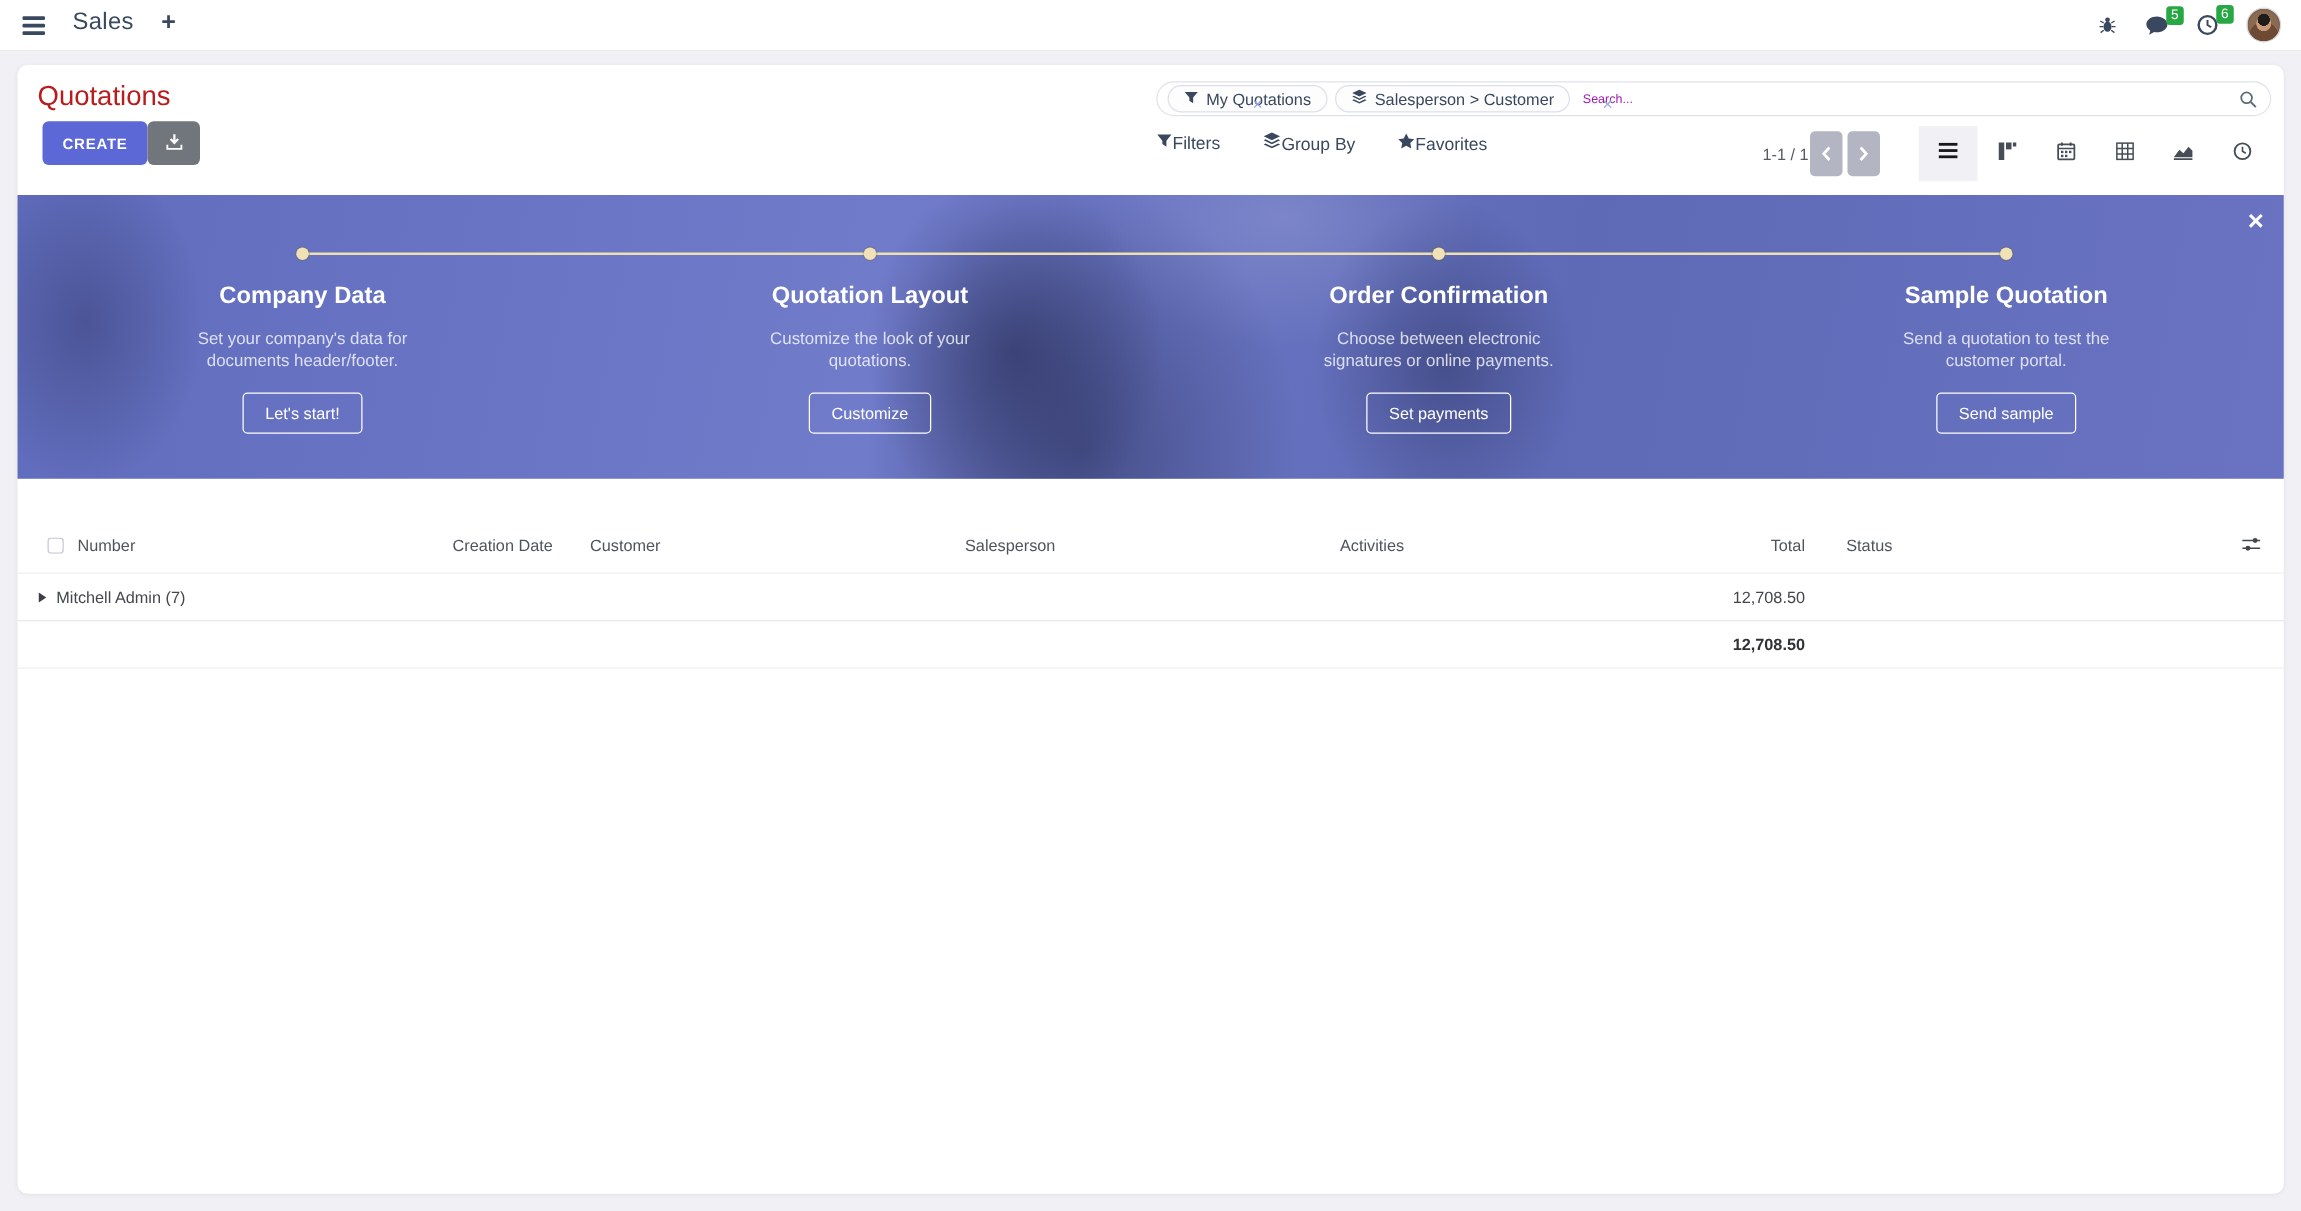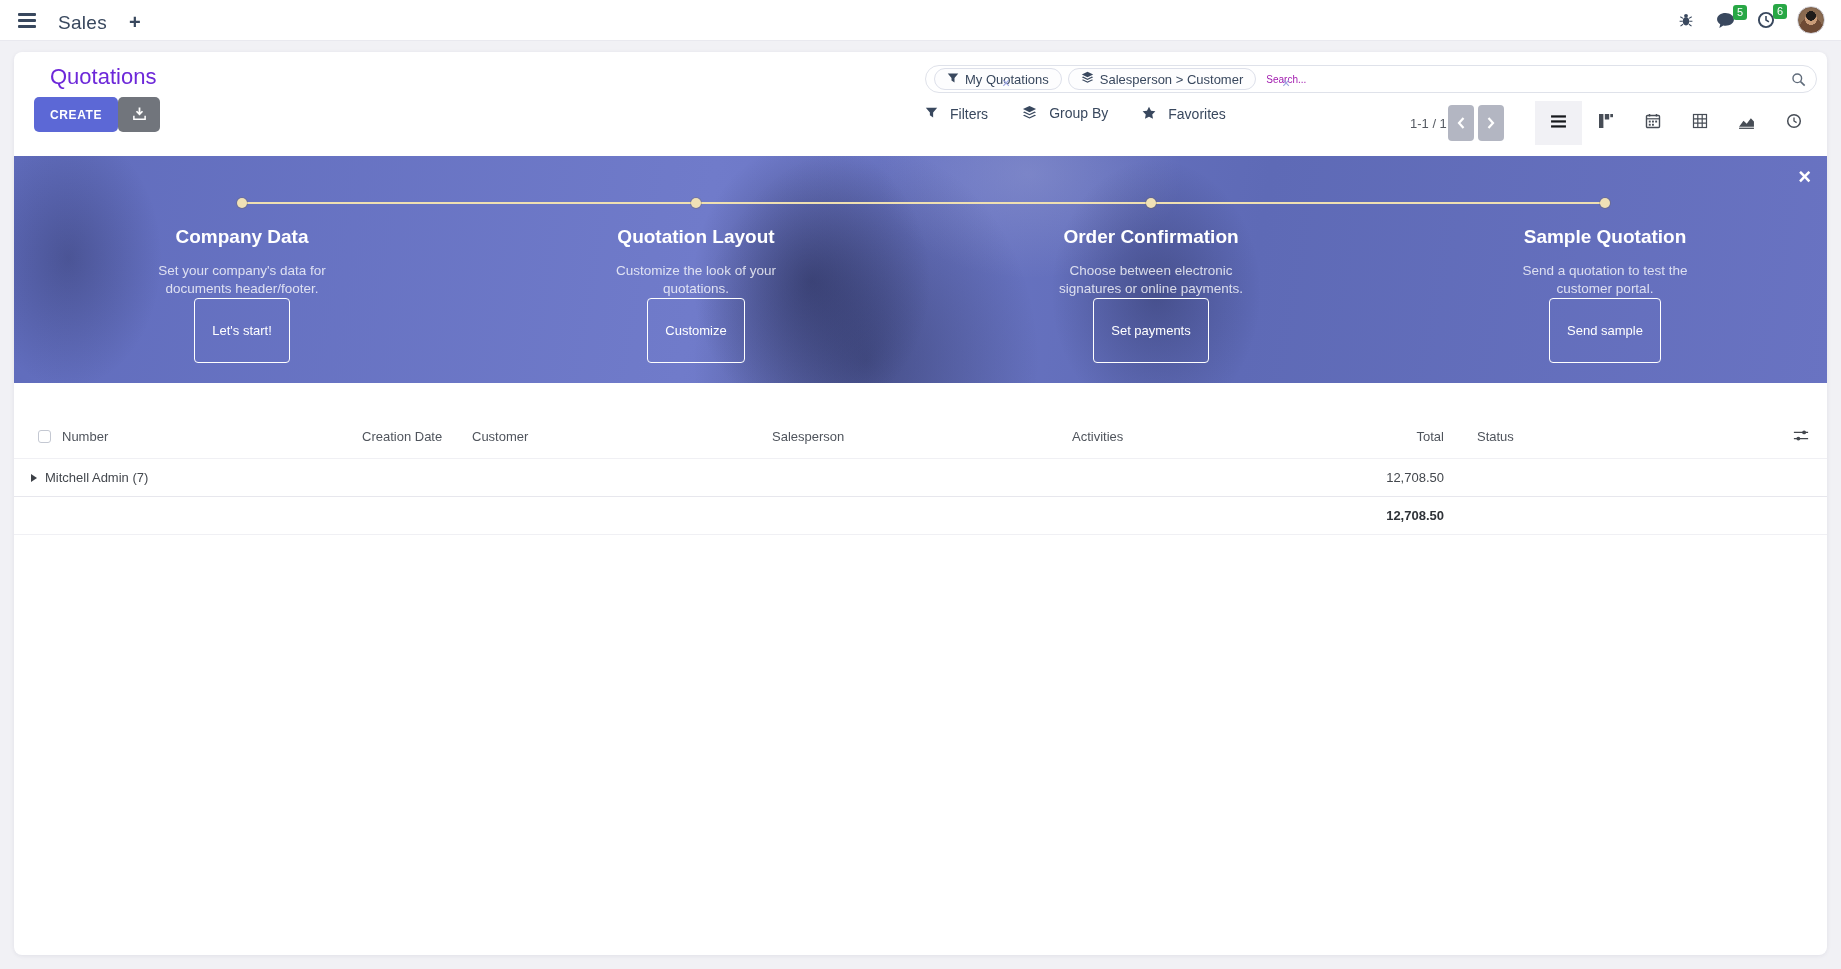--- a/index.html
+++ b/index.html
@@ -10,21 +10,21 @@
     position:relative;
     overflow:hidden;
     color:#4b5158;
   }
   
   .navbar {
     position:absolute; top:0; left:0; right:0; height:41px;
     background:#ffffff; border-bottom:1px solid #e9e9ef;
     display:flex; align-items:center; padding:0 10px;
   }
-  .nav-left { display:flex; align-items:flex-end; gap:14px; }
+  .nav-left { display:flex; align-items:flex-start; gap:14px; }
   .hamburger { display:flex; flex-direction:column; gap:3px; padding:6px 8px; cursor:pointer; }
   .hamburger span { width:18px; height:3px; background:#39485e; border-radius:1px; }
   .app-name { font-size:19px; color:#39485e; letter-spacing:.3px; }
   .plus-btn { font-size:20px; font-weight:bold; color:#39485e; padding:0 8px; cursor:pointer; }
   .nav-right { margin-left:auto; display:flex; align-items:center; gap:22px; padding-right:6px; }
   .nav-icon { position:relative; color:#39485e; display:flex; align-items:center; }
   .badge {
     position:absolute; top:-7px; right:-12px;
     background:#28a745; color:#fff; font-size:11px; line-height:1;
     padding:2px 4px; border-radius:3px; min-width:14px; text-align:center;
@@ -37,21 +37,21 @@
       radial-gradient(circle at 50% 85%, #6e4a35 0 45%, transparent 46%),
       radial-gradient(circle at 50% 50%, #8a6a50 0 60%, #4a423c 100%);
     border:1px solid #d8d8e0; cursor:pointer;
   }
   
   .panel {
     position:absolute; left:14px; right:14px; top:52px; bottom:14px;
     background:#ffffff; border-radius:8px;
     box-shadow:0 1px 4px rgba(40,40,80,.08);
   }
-  .page-title { position:absolute; left:36px; top:12px; font-size:22px; color:#6d28d9; }
+  .page-title { position:absolute; left:16px; top:12px; font-size:22px; color:#b91c1c; }
   .btn-create {
     position:absolute; left:20px; top:45px; height:35px; padding:0 16px;
     background:#5c68d6; color:#fff; border:none; border-radius:5px;
     font-size:12px; font-weight:bold; letter-spacing:.6px; cursor:pointer;
     font-family:"Liberation Sans", sans-serif;
   }
   .btn-export {
     position:absolute; left:104px; top:45px; height:35px; width:42px;
     background:#71757c; border:none; border-radius:5px; cursor:pointer;
     display:flex; align-items:center; justify-content:center;
@@ -71,21 +71,21 @@
   .facet-x {
     position:absolute; top:24px; font-size:14px; color:#9aa3e0; cursor:pointer; line-height:1;
   }
   .search-placeholder { color:#a21caf; font-size:10px; margin-left:4px; flex:1; }
   .search-glass { color:#5f6b7a; margin-left:auto; display:flex; cursor:pointer; }
   
   .menus {
     position:absolute; left:911px; top:53px; display:flex; gap:34px; align-items:center;
     font-size:14px; color:#39485e;
   }
-  .menu-item { display:flex; align-items:flex-start; gap:12px; cursor:pointer; }
+  .menu-item { display:flex; align-items:flex-end; gap:0; cursor:pointer; }
   .pager { position:absolute; top:53px; left:1396px; display:flex; align-items:center; gap:1px; }
   .pager-text { font-size:13px; color:#565b63; }
   .pager-btns { display:flex; gap:4px; }
   .pager-btn {
     width:26px; height:36px; background:#b3b6c2; border:none; border-radius:4px;
     display:flex; align-items:center; justify-content:center; cursor:pointer;
   }
   .view-switcher { position:absolute; top:49px; left:1521px; display:flex; align-items:center; }
   .vs-btn {
     width:47px; height:44px; display:flex; align-items:center; justify-content:center;
@@ -117,22 +117,22 @@
   }
   .progress-line { position:absolute; top:46px; left:228px; width:1363px; height:2px; background:#eedfb2; }
   .dot {
     position:absolute; top:42px; width:10px; height:10px; border-radius:50%;
     background:#f0e1b6; box-shadow:0 0 0 1px rgba(120,100,40,.25);
   }
   .step { position:absolute; top:70px; width:280px; text-align:center; color:#fff; }
   .step-title { font-size:19px; font-weight:bold; margin-bottom:14px; }
   .step-desc { font-size:13.5px; line-height:18px; color:rgba(255,255,255,.78); margin:0 auto; width:230px; }
   .step-btn {
-    background:transparent; border:1px solid #fff; border-radius:4px;
-    color:#fff; font-size:13px; padding:24px 17px; cursor:pointer;
+    margin-top:16px; background:transparent; border:1px solid #fff; border-radius:4px;
+    color:#fff; font-size:13px; padding:8px 17px; cursor:pointer;
     font-family:"Liberation Sans", sans-serif;
   }
   
   .list { position:absolute; left:0; right:0; top:363px; }
   .lrow {
     display:grid;
     grid-template-columns:40px 300px 110px 300px 300px 240px 148px 1fr 52px;
     align-items:center;
   }
   .lrow.header { height:44px; border-bottom:1px solid #f0f0f4; color:#4f545c; font-size:13px; }

